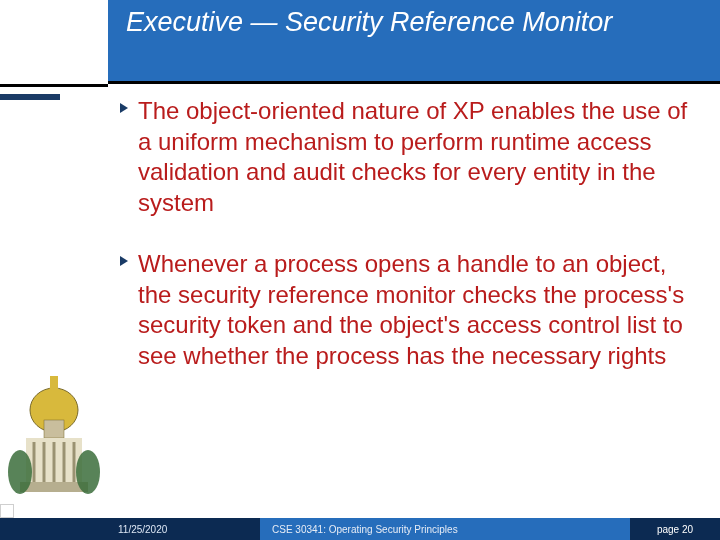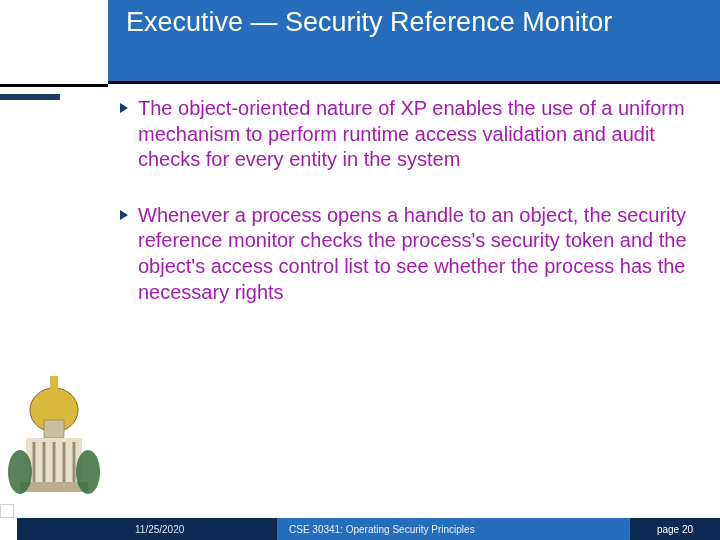--- a/index.html
+++ b/index.html
@@ -9,20 +9,21 @@
   
   .title-bar {
     position: absolute;
     left: 108px;
     top: 0;
     width: 612px;
     height: 84px;
     background: #266dbb;
     border-bottom: 3px solid #000;
     padding: 6px 18px 0 18px;
+    font-style: italic;
   }
   .title-bar h1 {
     color: #fff;
     font-size: 27px;
     font-weight: 400;
     line-height: 1.2;
   }
 
   
   .sidebar {
@@ -54,23 +55,23 @@
   .content {
     position: absolute;
     left: 118px;
     top: 96px;
     width: 580px;
   }
   .content ul { list-style: none; }
   .content li {
     position: relative;
     padding-left: 20px;
-    font-size: 20px;
+    font-size: 24px;
     line-height: 1.28;
-    color: #a21caf;
+    color: #b91c1c;
     margin-bottom: 30px;
   }
   .content li::before {
     content: "";
     position: absolute;
     left: 2px;
     top: 7px;
     width: 0; height: 0;
     border-top: 5px solid transparent;
     border-bottom: 5px solid transparent;
@@ -89,21 +90,20 @@
   
   .footer {
     position: absolute;
     left: 0;
     bottom: 0;
     width: 720px;
     height: 22px;
     display: flex;
     font-size: 10px;
     color: #dce6f4;
-    padding-left: 17px;
   }
   .footer .f-left {
     width: 260px;
     height: 100%;
     background: #0c2a52;
     display: flex;
     align-items: center;
     padding-left: 118px;
   }
   .footer .f-mid {

